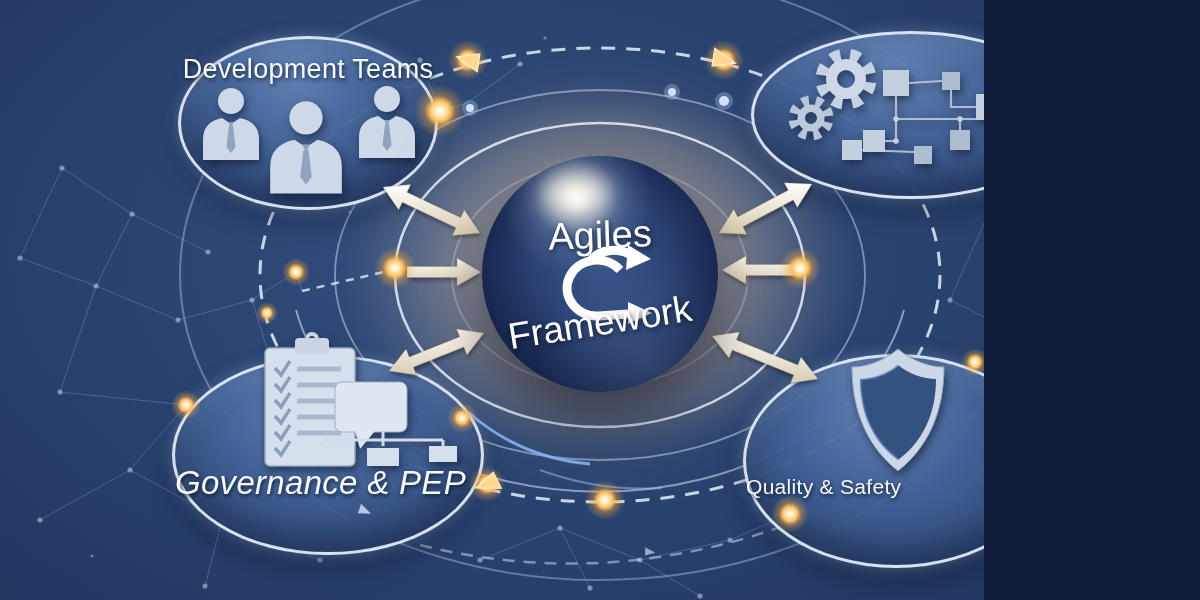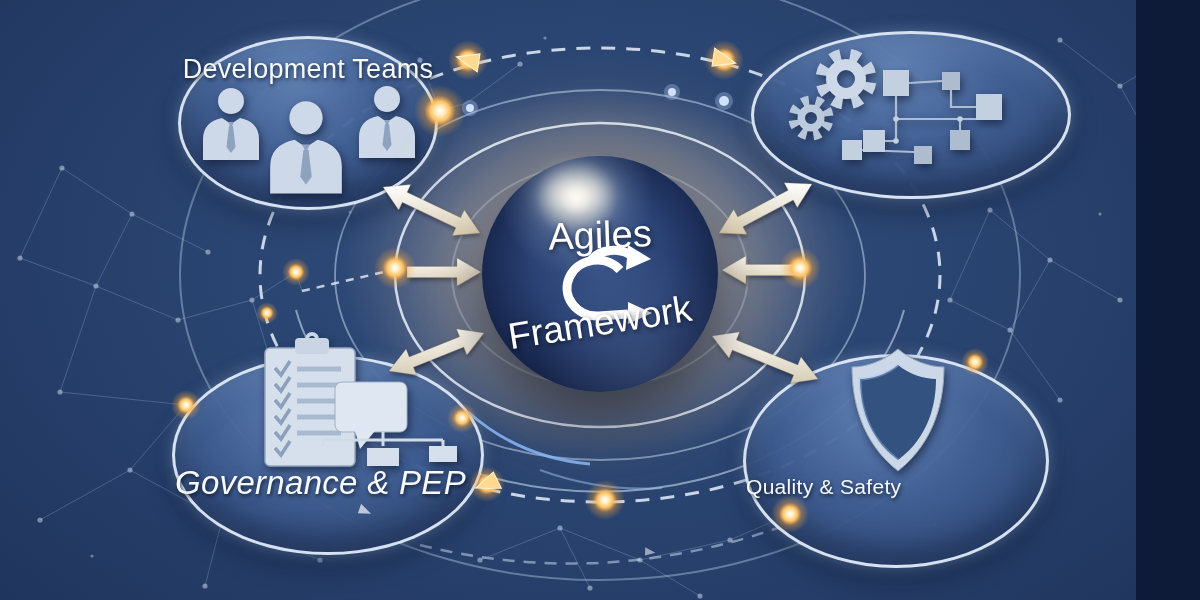--- a/index.html
+++ b/index.html
@@ -1,16 +1,16 @@
 <!DOCTYPE html>
 <html><head>
 <meta charset="utf-8">
 <style>
   html,body{margin:0;padding:0;background:#0e1b38;}
-  .stage{position:relative;width:1136px;height:600px;overflow:hidden;
+  .stage{position:relative;width:984px;height:600px;overflow:hidden;
          font-family:"Liberation Sans", sans-serif;}
   .bg{position:absolute;inset:0;z-index:0;
       background:
         radial-gradient(1400px 900px at 52% 42%, #33507f 0%, #27406c 35%, #1d3158 65%, #152549 100%);}
   .layer{position:absolute;inset:0;width:1200px;height:600px;pointer-events:none;}
   #baseLayer{z-index:1;}
   .warm-glow{position:absolute;left:240px;top:10px;width:720px;height:520px;z-index:2;
       background:radial-gradient(closest-side, rgba(255,228,175,.55), rgba(255,205,140,.20) 46%, rgba(255,200,130,0) 72%);
       mix-blend-mode:screen;pointer-events:none;}
   #fxLayer{z-index:4;}

